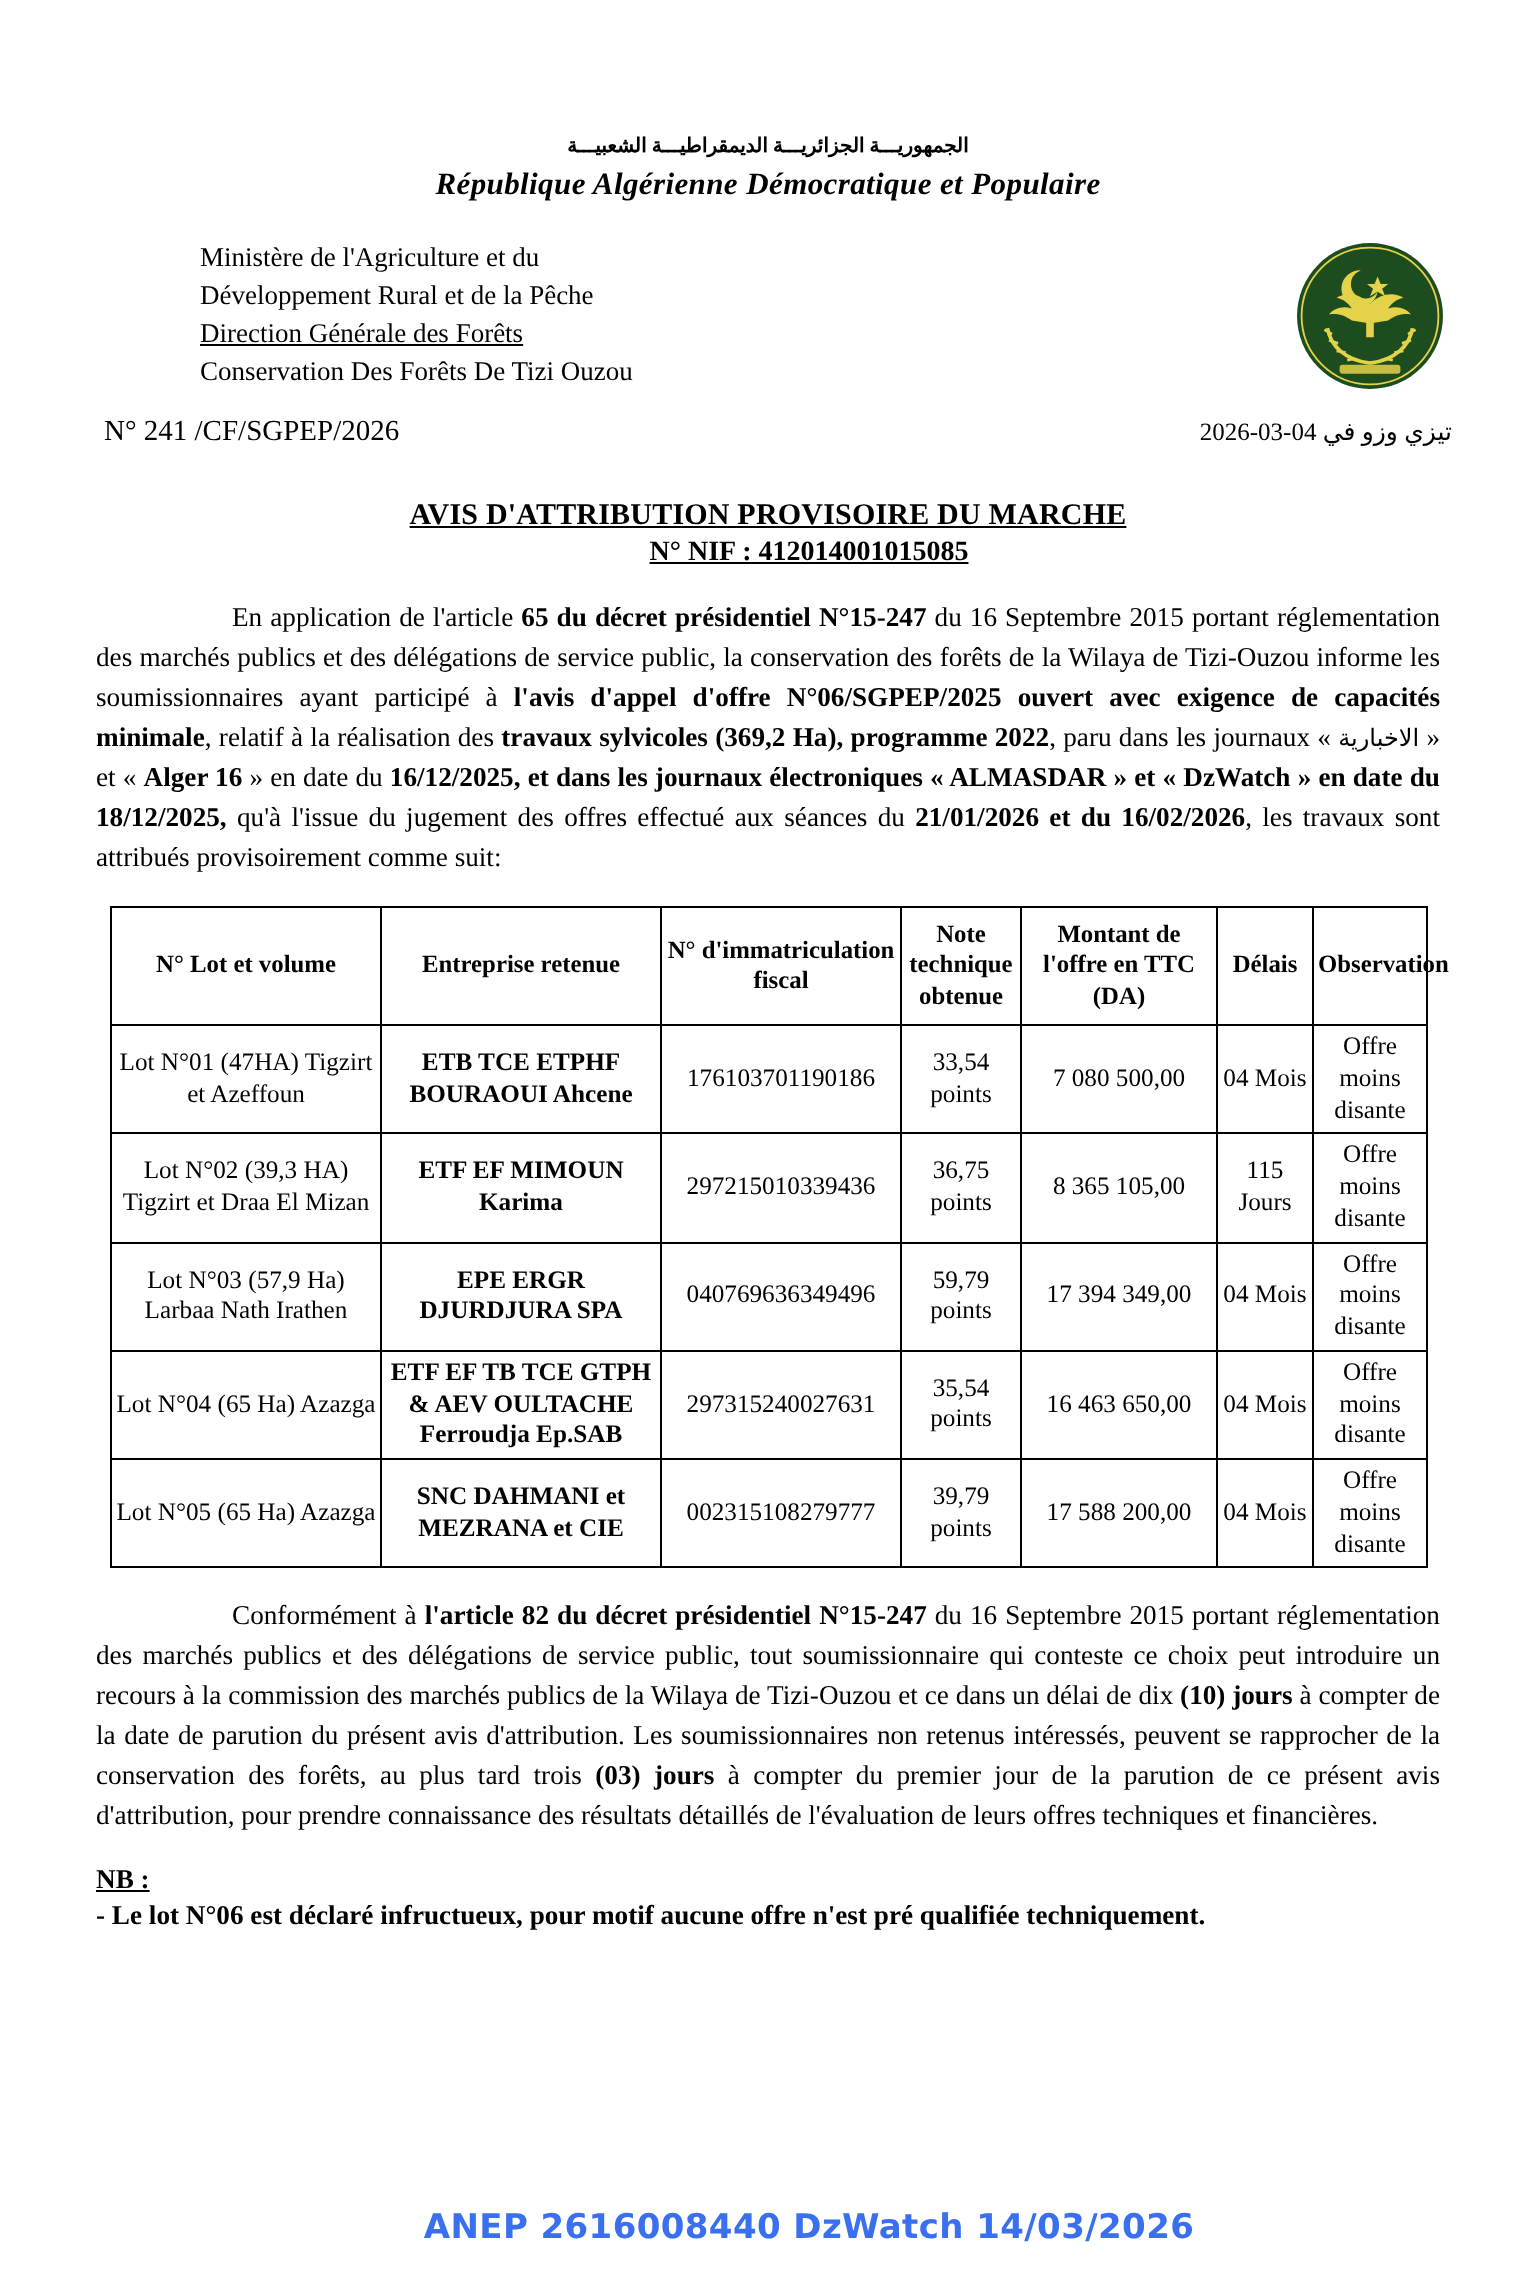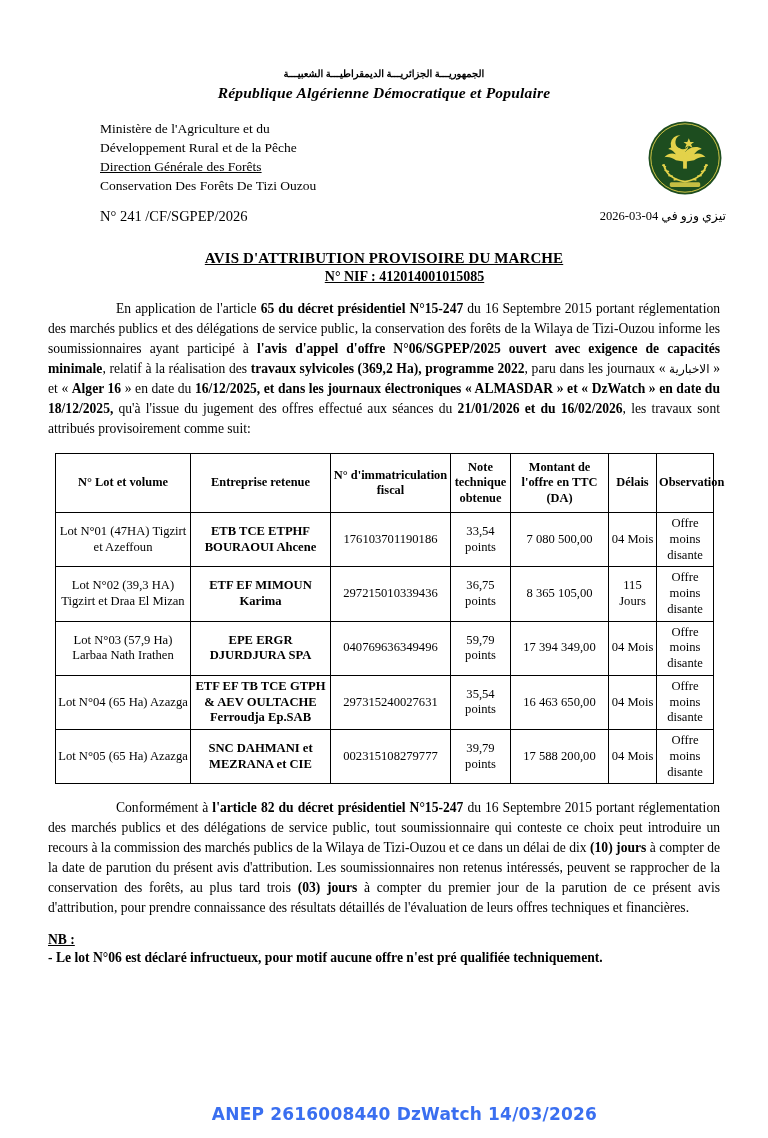--- a/index.html
+++ b/index.html
@@ -79,21 +79,21 @@
     padding-top: 2px;
   }
   .emblem {
     width: 76px;
     height: 76px;
   }
 
   
   .ref-line {
     margin-top: 12px;
-    padding-left: 100px;
+    padding-left: 52px;
     font-size: 14.5px;
     position: relative;
     height: 20px;
   }
   .date-line {
     position: absolute;
     right: 42px;
     top: 0;
     font-size: 12.5px;
     direction: rtl;

